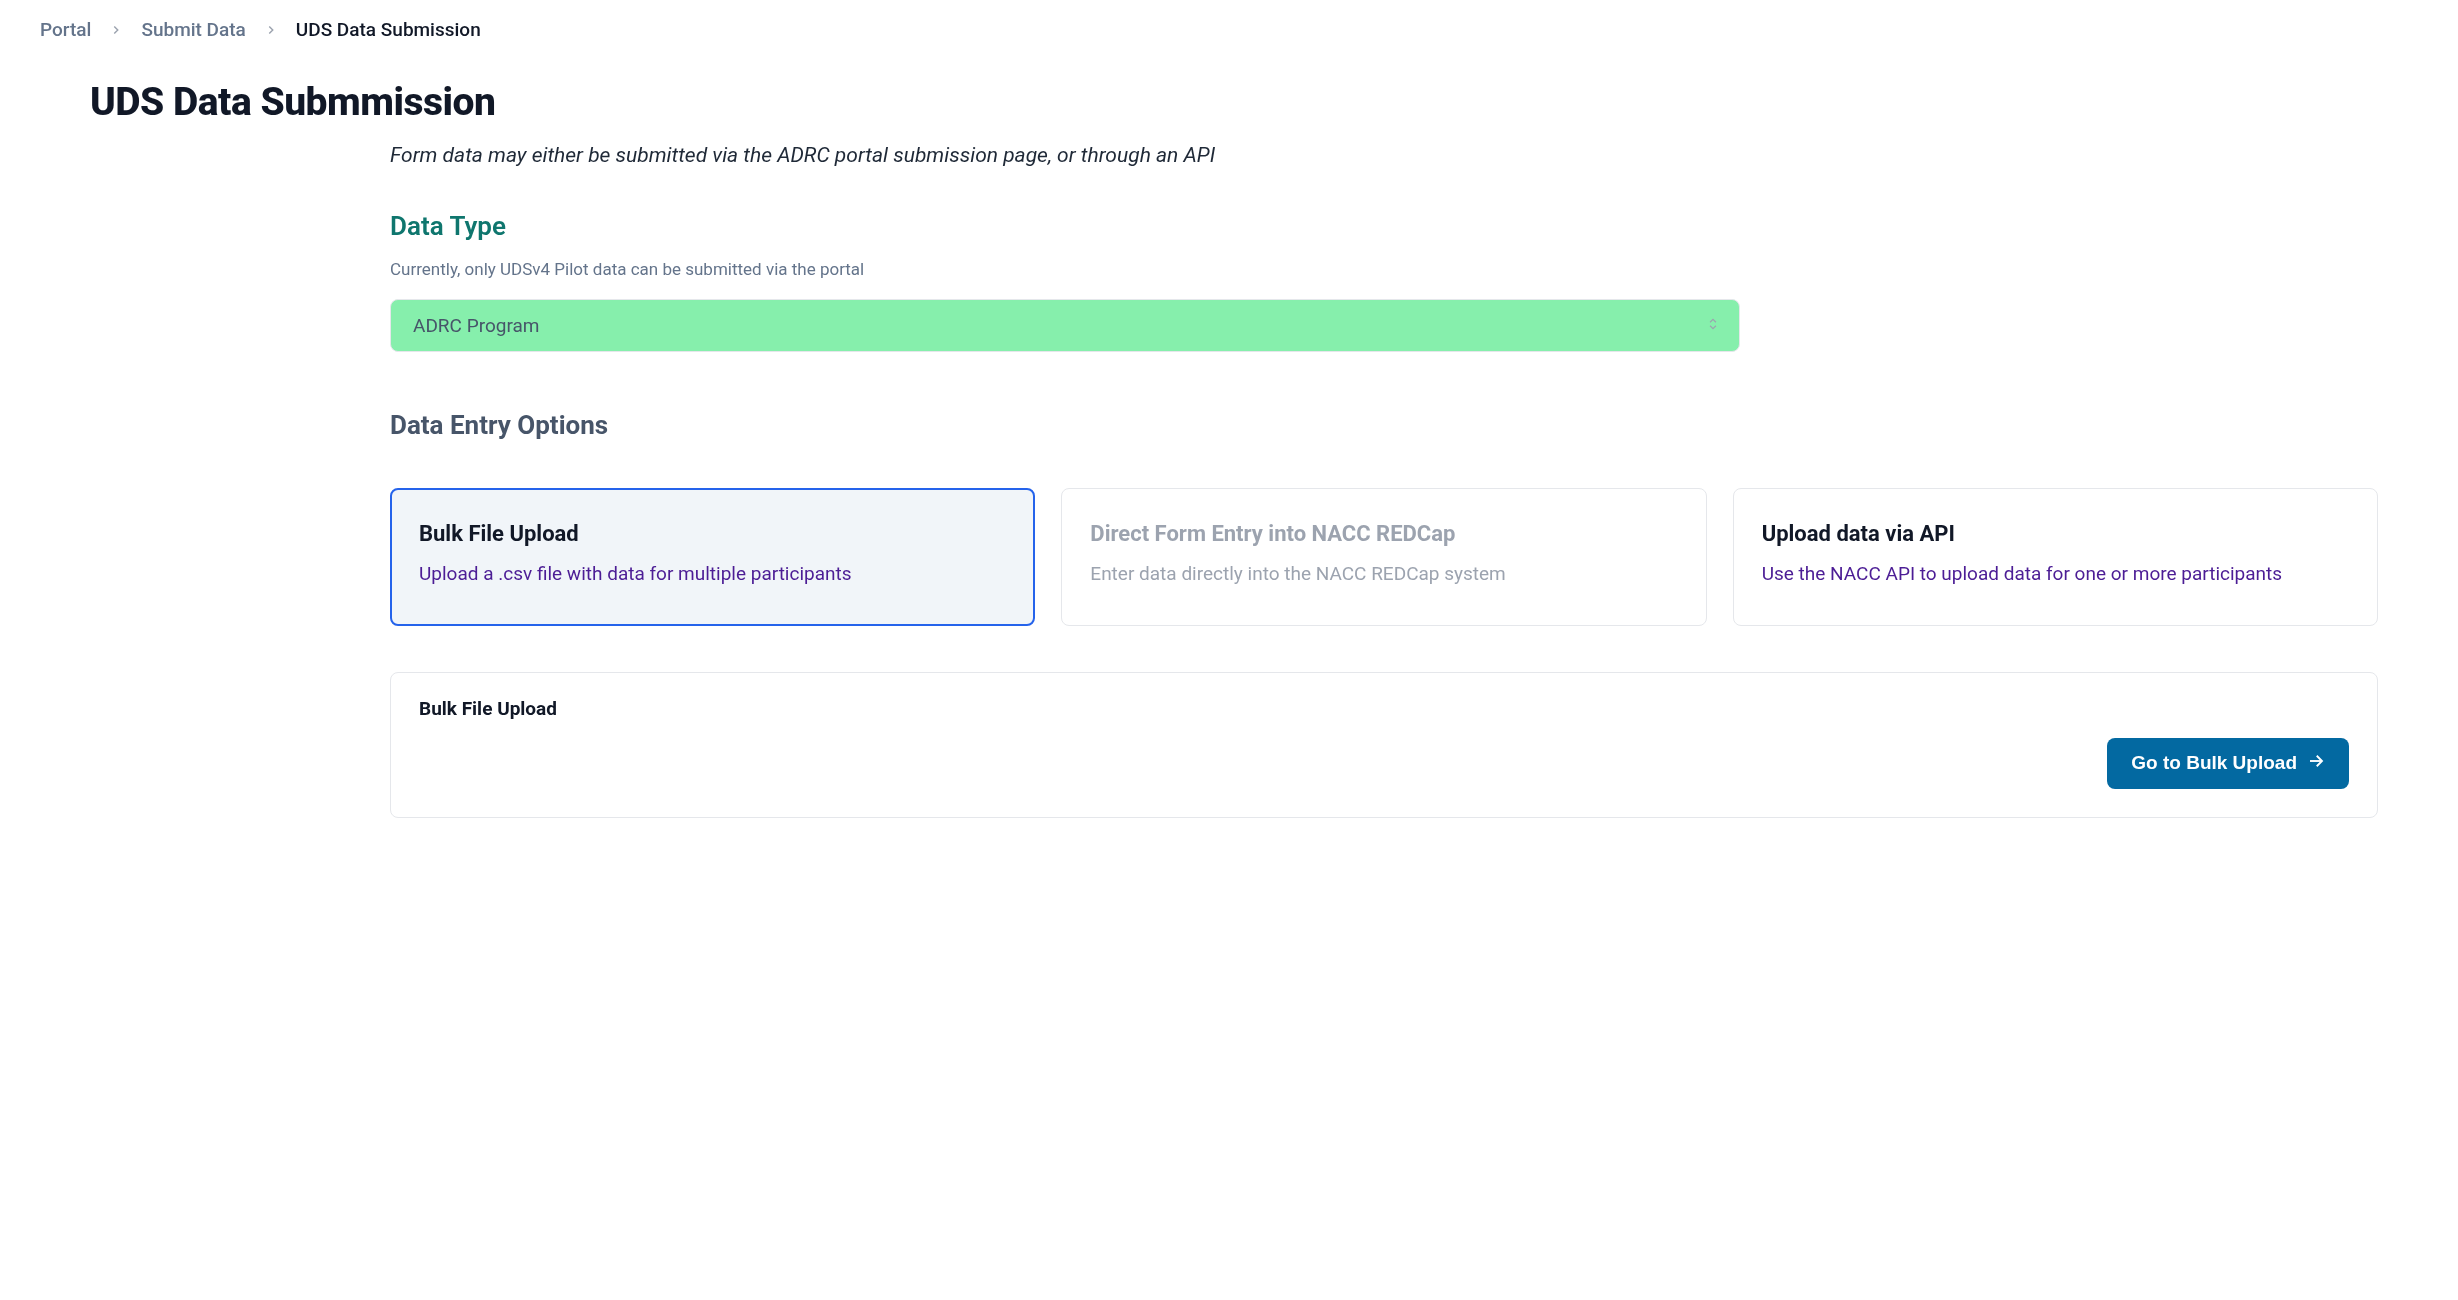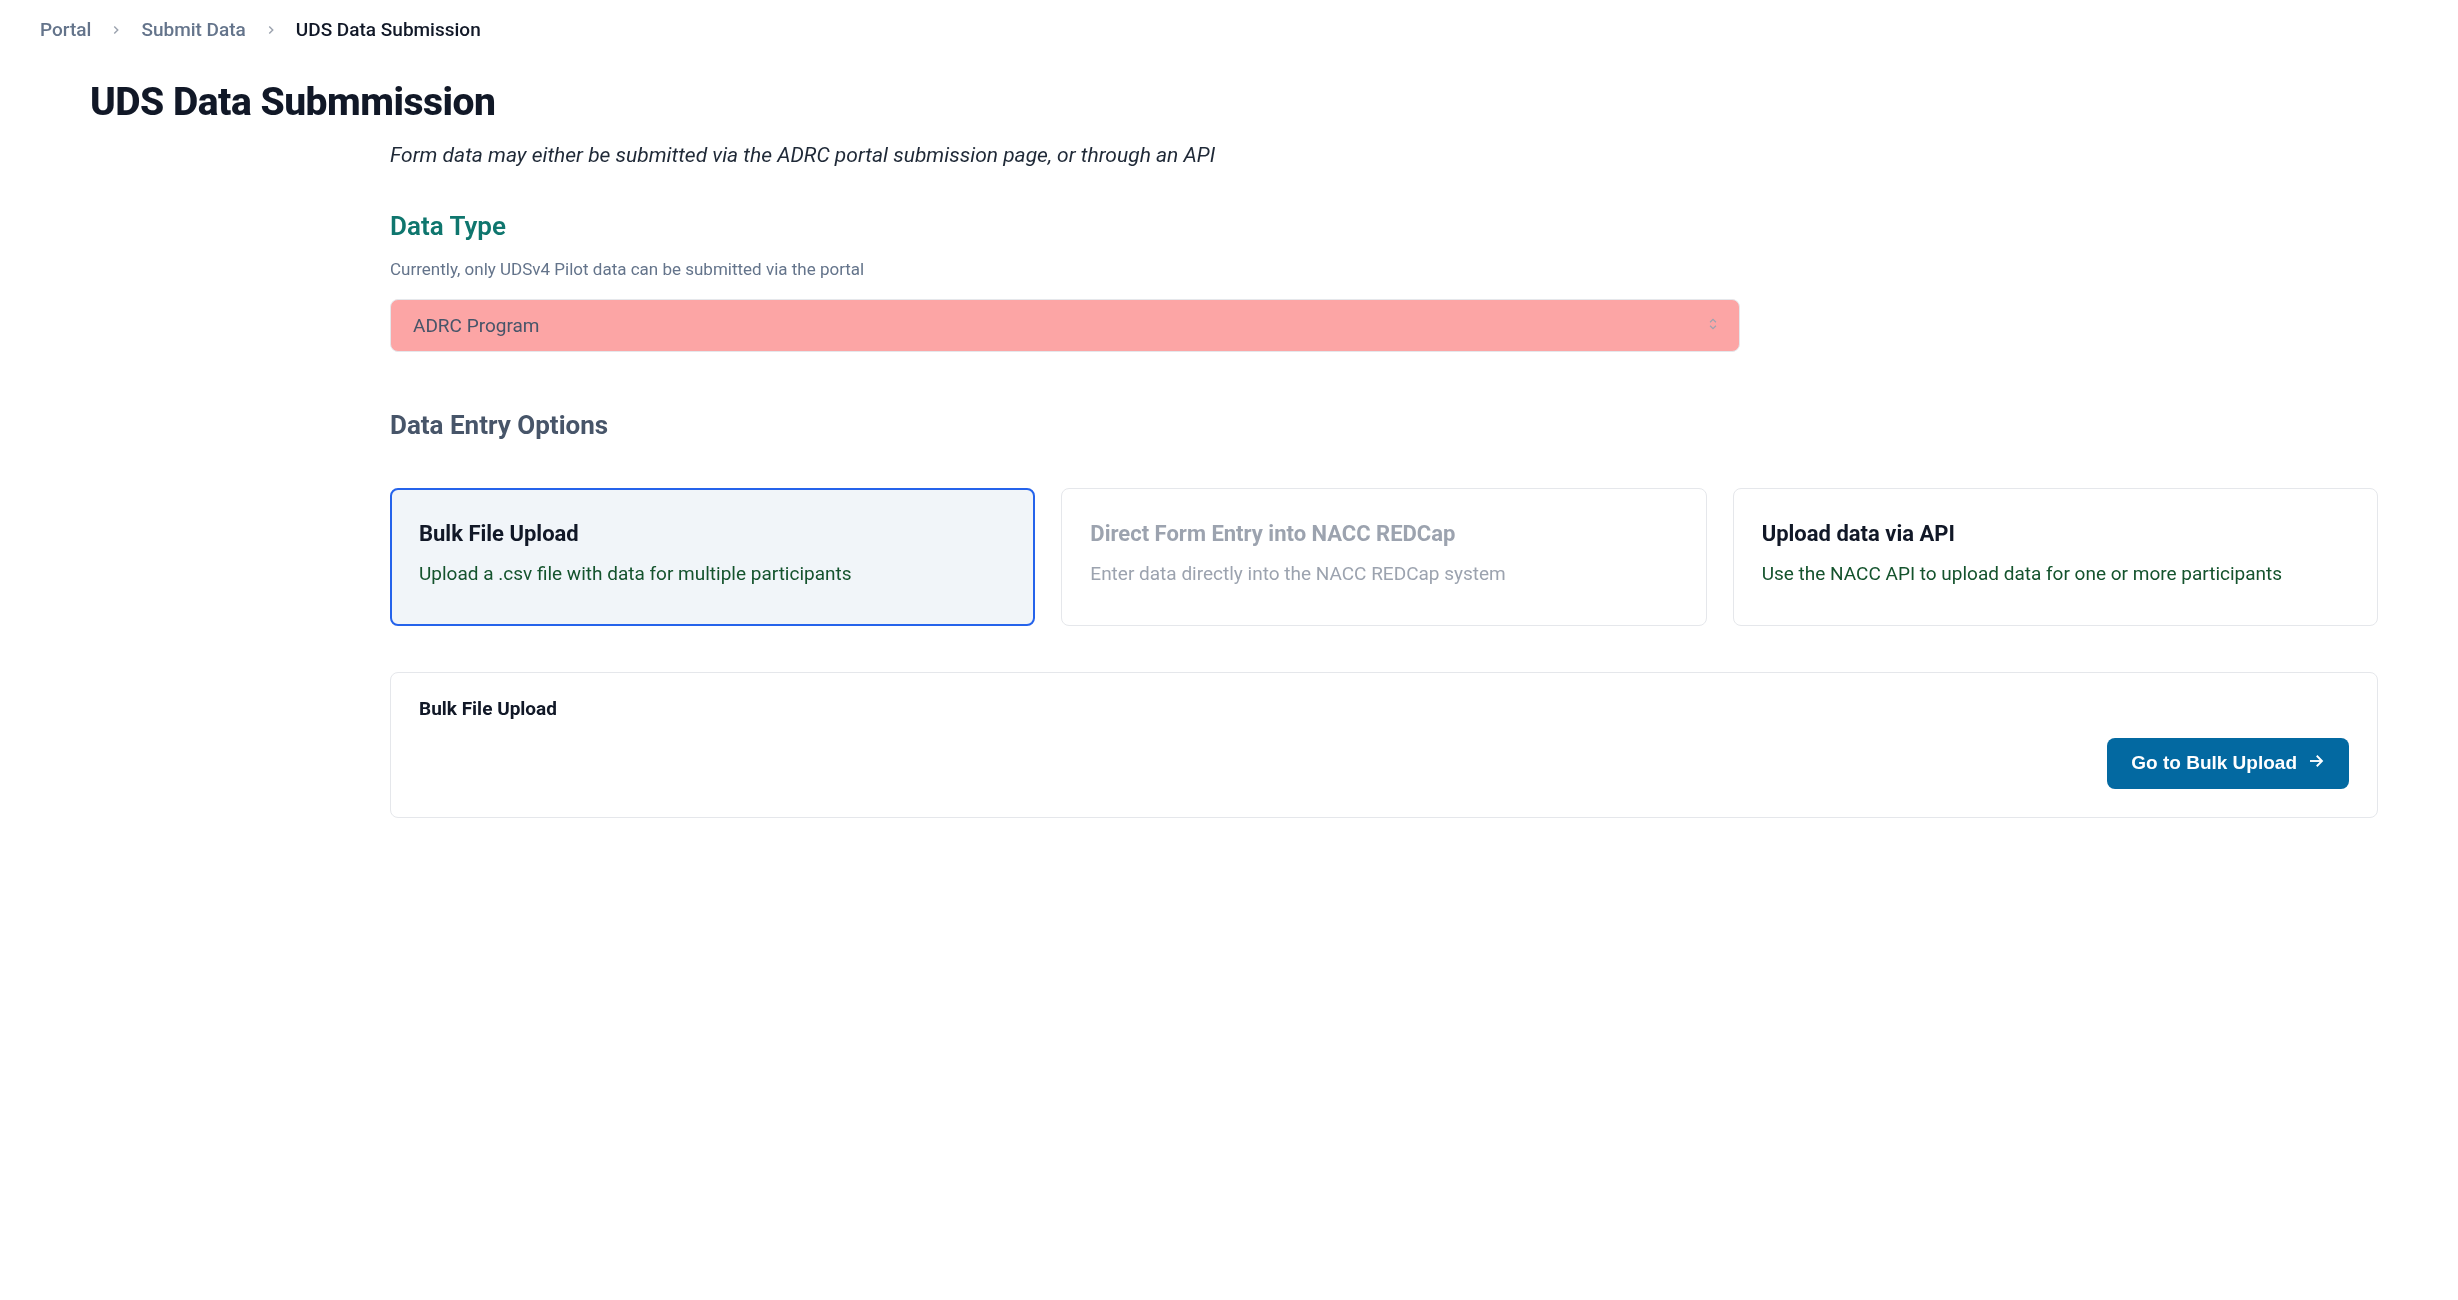--- a/index.html
+++ b/index.html
@@ -71,21 +71,21 @@
       position: relative;
       width: 1350px;
       max-width: 100%;
       margin-bottom: 58px;
     }
     .select-field {
       width: 100%;
       padding: 14px 22px;
       font-size: 19px;
       color: #475569;
-      background: #fca5a5;
+      background: #86efac;
       border: 1px solid #e5e7eb;
       border-radius: 8px;
       appearance: none;
       cursor: pointer;
     }
     .select-icon {
       position: absolute;
       right: 20px;
       top: 50%;
       transform: translateY(-50%);
@@ -125,21 +125,21 @@
       color: #9ca3af;
     }
     .option-title {
       font-size: 22px;
       font-weight: 700;
       color: #111827;
       margin-bottom: 14px;
     }
     .option-desc {
       font-size: 19px;
-      color: #14532d;
+      color: #4c1d95;
       line-height: 1.5;
     }
     .detail-panel {
       border: 1px solid #e5e7eb;
       border-radius: 8px;
       padding: 24px 28px 28px 28px;
     }
     .detail-title {
       font-size: 19px;
       font-weight: 700;

